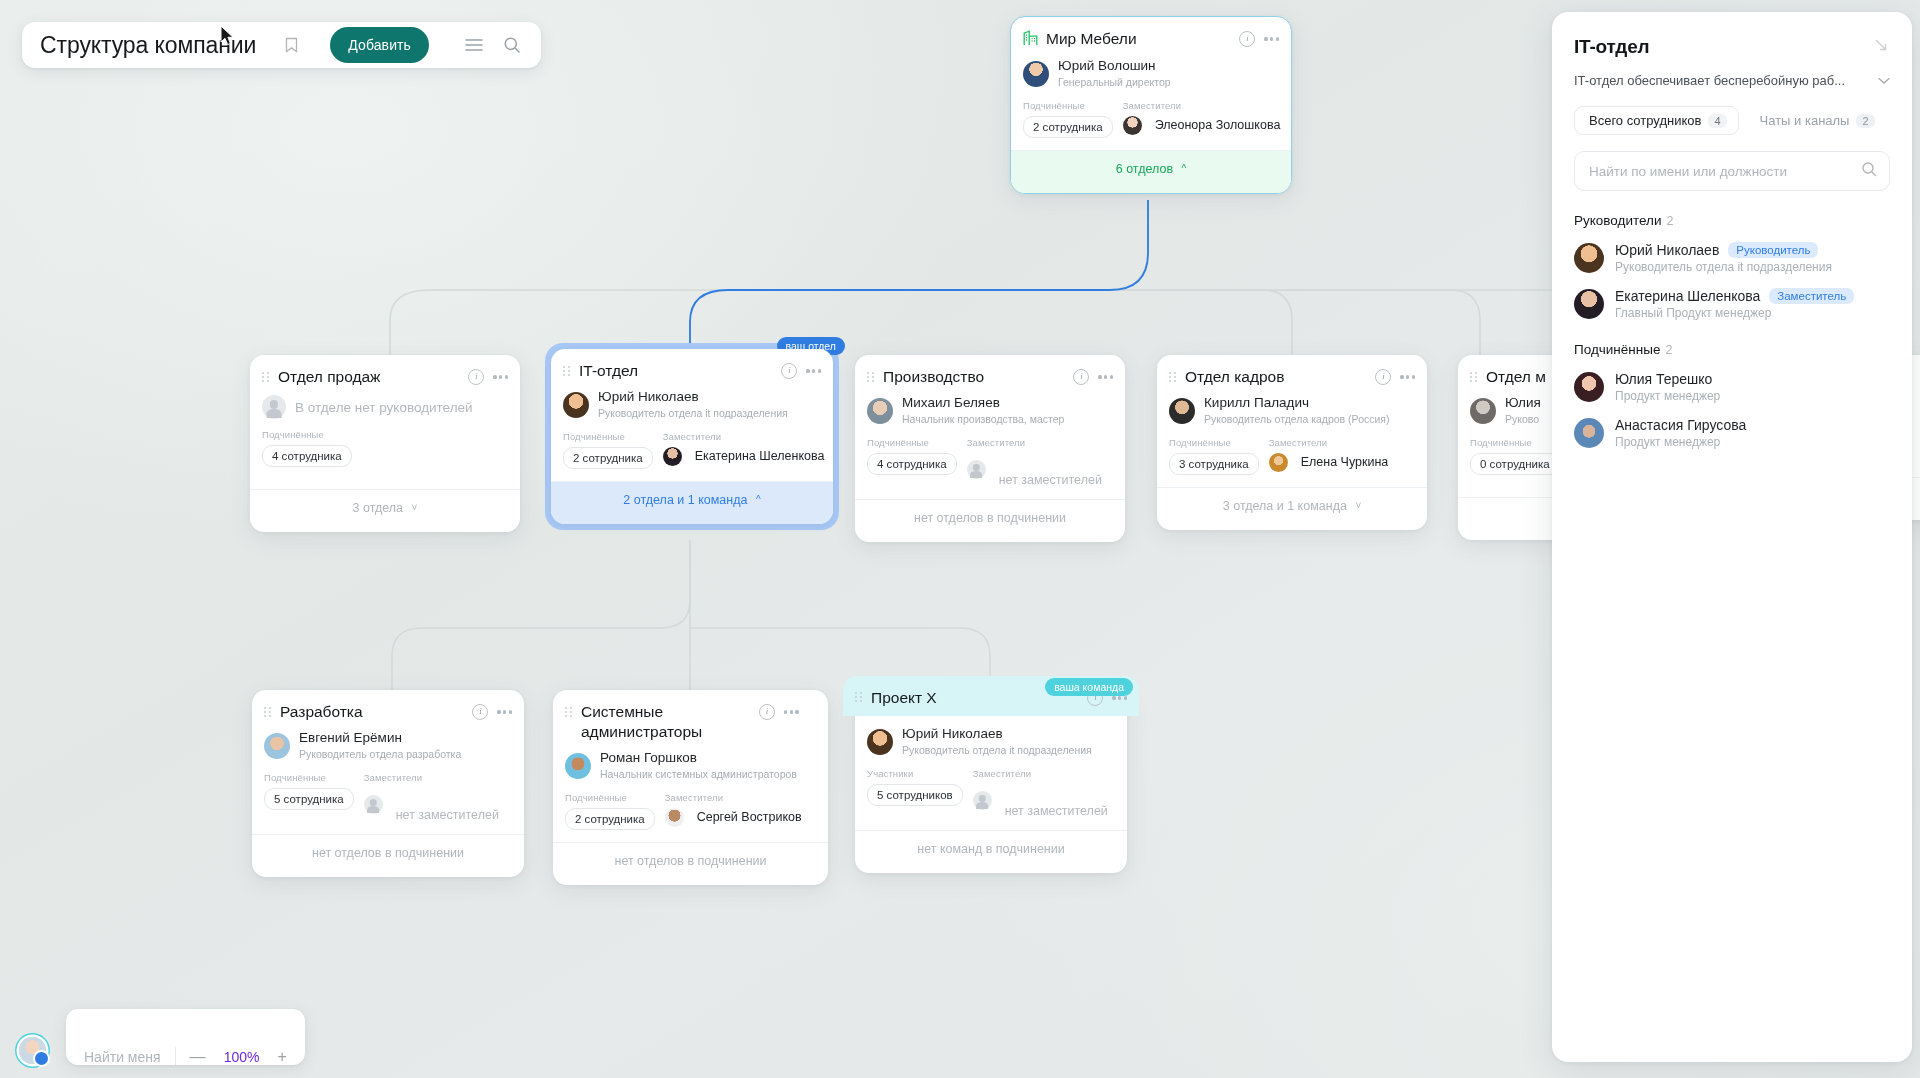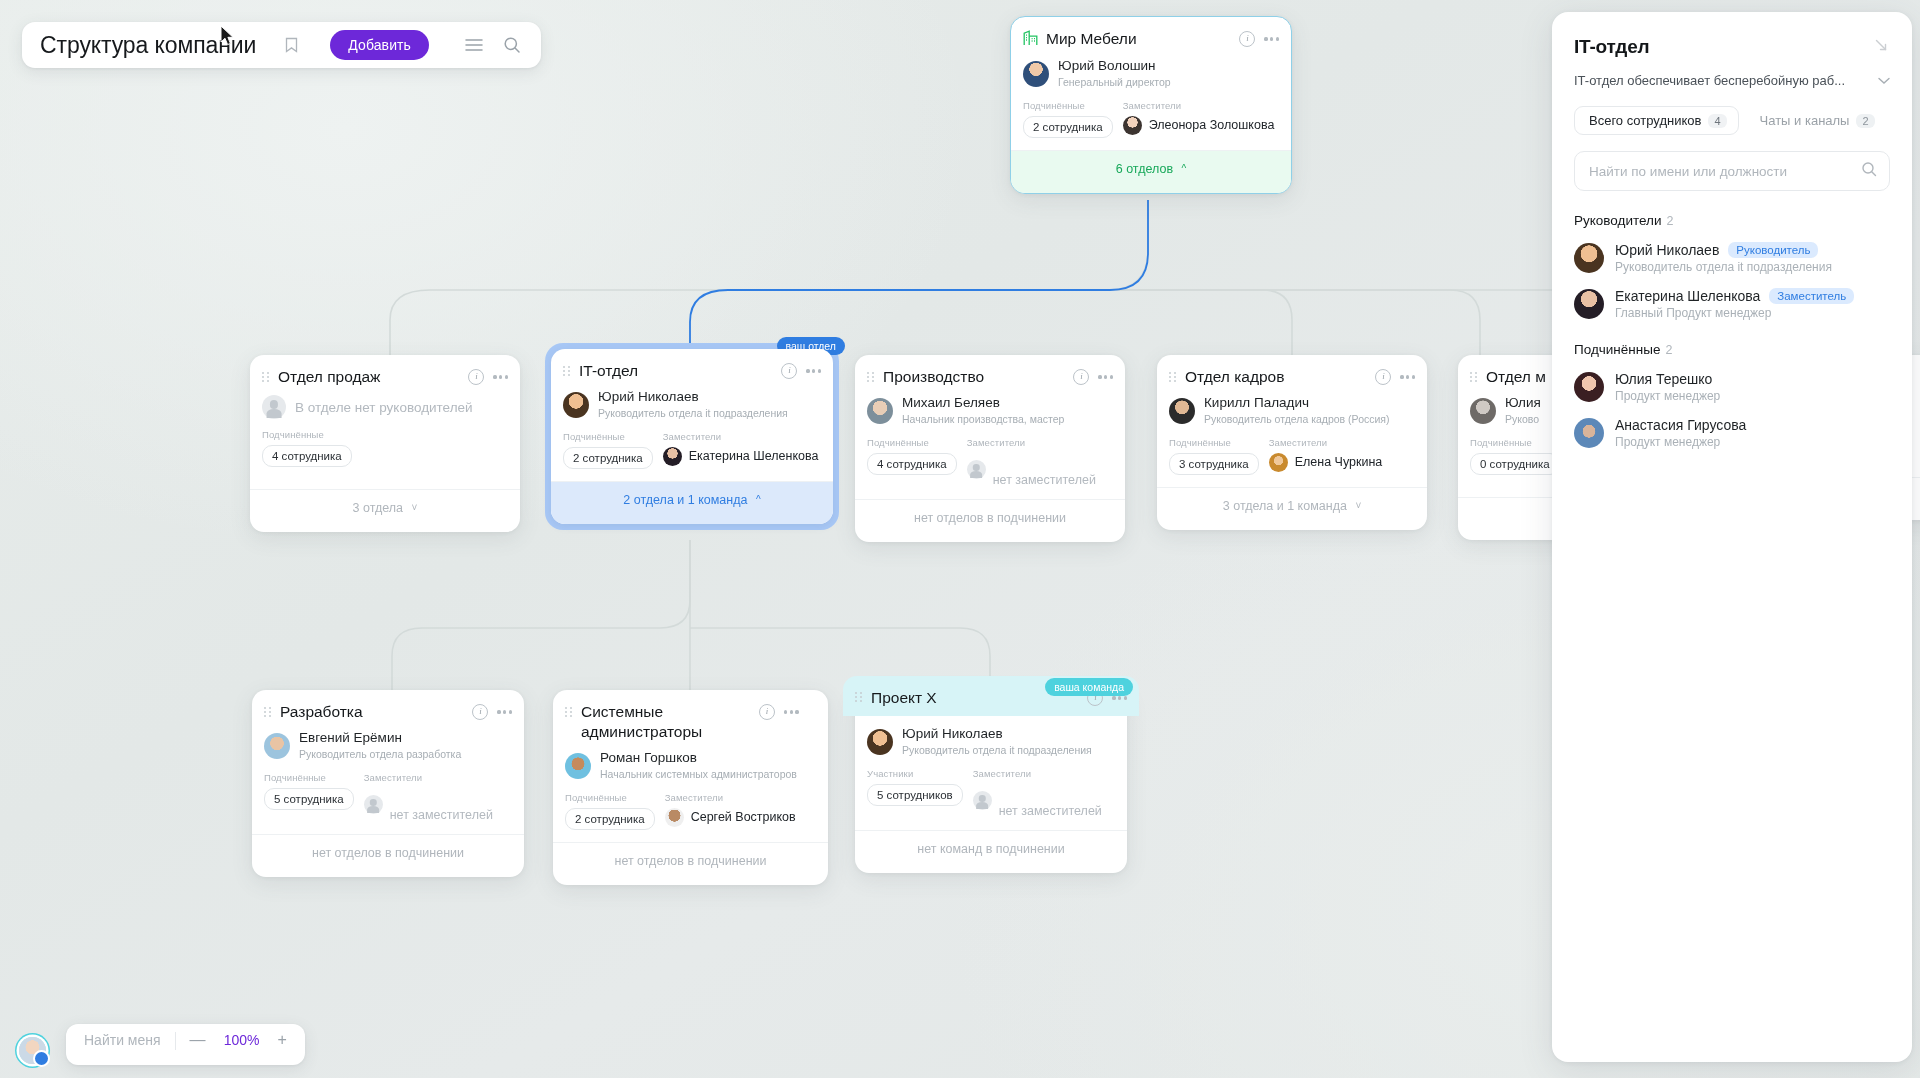--- a/index.html
+++ b/index.html
@@ -24,22 +24,22 @@
     position:absolute;left:22px;top:22px;height:46px;
     display:flex;align-items:center;gap:8px;
     background:#fff;border-radius:13px;padding:0 14px 0 18px;
     box-shadow:0 4px 16px rgba(60,70,80,.10),0 1px 3px rgba(60,70,80,.08);
     z-index:40;
   }
   .topbar .title{font-size:23px;font-weight:400;letter-spacing:-.1px;color:#16191c;white-space:nowrap;}
   .ico-btn{width:30px;height:30px;display:flex;align-items:center;justify-content:center;cursor:pointer;border-radius:7px;}
   .bookmark{margin-left:12px;}
   .add-btn{
-    margin-left:16px;background:#6d28d9;color:#fff;border:none;border-radius:18px;
-    height:30px;padding:0 18px;font-size:14px;font-family:inherit;cursor:pointer;letter-spacing:.1px;
+    margin-left:16px;background:#0f766e;color:#fff;border:none;border-radius:18px;
+    height:36px;padding:0 18px;font-size:14px;font-family:inherit;cursor:pointer;letter-spacing:.1px;
   }
   .topbar .sep-gap{width:14px;}
 
   
   .card{
     position:absolute;background:#fff;border-radius:14px;
     box-shadow:0 6px 22px rgba(65,78,90,.10),0 1px 4px rgba(65,78,90,.07);
     z-index:10;
   }
   .card-head{display:flex;align-items:flex-start;padding:12px 12px 4px 12px;}
@@ -58,21 +58,21 @@
   .p-name{font-size:13.5px;color:#1f2326;line-height:1.25;}
   .p-role{font-size:10.5px;color:#a7aeb4;line-height:1.3;margin-top:1px;}
   .p-empty{font-size:13.5px;color:#b3b9bf;}
 
   .cols{display:flex;padding:10px 12px 0 12px;gap:10px;}
   .col-lbl{font-size:9.5px;color:#b0b6bc;margin-bottom:5px;letter-spacing:.1px;}
   .chip{
     display:inline-block;border:1px solid #e2e6e9;border-radius:10px;
     padding:4px 9px;font-size:11.5px;color:#2b3035;background:#fff;white-space:nowrap;cursor:pointer;
   }
-  .deputy{display:flex;align-items:center;gap:7px;}
+  .deputy{display:flex;align-items:center;gap:13px;}
   .deputy .av{width:19px;height:19px;margin:0;}
   .dep-name{font-size:12.5px;color:#20252a;white-space:nowrap;}
   .dep-none{font-size:12.5px;color:#b3b9bf;white-space:nowrap;margin-top:20px;}
   .av-ph{background:#e6e9ec;position:relative;}
   .av-ph::before{content:"";position:absolute;left:50%;top:22%;width:34%;height:34%;border-radius:50%;background:#c2c8ce;transform:translateX(-50%);}
   .av-ph::after{content:"";position:absolute;left:50%;bottom:5%;width:62%;height:38%;border-radius:50% 50% 0 0;background:#c2c8ce;transform:translateX(-50%);}
 
   .card-foot{
     margin-top:12px;border-top:1px solid #eef1f3;text-align:center;
     padding:11px 0 17px;font-size:12.5px;color:#b0b6bc;cursor:pointer;border-radius:0 0 14px 14px;
@@ -122,22 +122,22 @@
   .grp-title .n{color:#b0b6bc;margin-left:5px;font-size:12.5px;}
   .member{display:flex;align-items:center;margin-top:14px;gap:11px;}
   .member .av{width:30px;height:30px;margin:0;}
   .m-line{display:flex;align-items:center;gap:9px;}
   .m-name{font-size:14px;color:#1f2326;}
   .m-tag{font-size:11.5px;border-radius:7px;padding:2px 8px;background:#dbeafe;color:#2f7de1;white-space:nowrap;}
   .m-role{font-size:12px;color:#aab1b7;margin-top:2px;}
 
   
   .bottombar{
-    position:absolute;left:66px;bottom:13px;height:25px;background:#fff;border-radius:12px;
-    display:flex;align-items:flex-start;padding:8px 18px;gap:14px;z-index:50;
+    position:absolute;left:66px;bottom:13px;height:56px;background:#fff;border-radius:12px;
+    display:flex;align-items:flex-end;padding:0 18px;gap:14px;z-index:50;
     box-shadow:0 4px 16px rgba(60,70,80,.10),0 1px 3px rgba(60,70,80,.07);
   }
   .bottombar .findme{font-size:14px;color:#b0b6bc;cursor:pointer;}
   .vsep{width:1px;height:18px;background:#e6e9ec;}
   .zoomgrp{display:flex;align-items:center;gap:14px;}
   .zoomgrp .zbtn{font-size:16px;color:#9aa2a9;cursor:pointer;user-select:none;line-height:1;}
   .zoomgrp .zval{font-size:14px;color:#6d28d9;min-width:44px;text-align:center;}
   .me-av{
     position:absolute;left:19px;bottom:14px;width:27px;height:27px;border-radius:50%;
     z-index:50;background-size:cover;box-shadow:0 0 0 2.5px #fff,0 0 0 4px #4ed2de;

